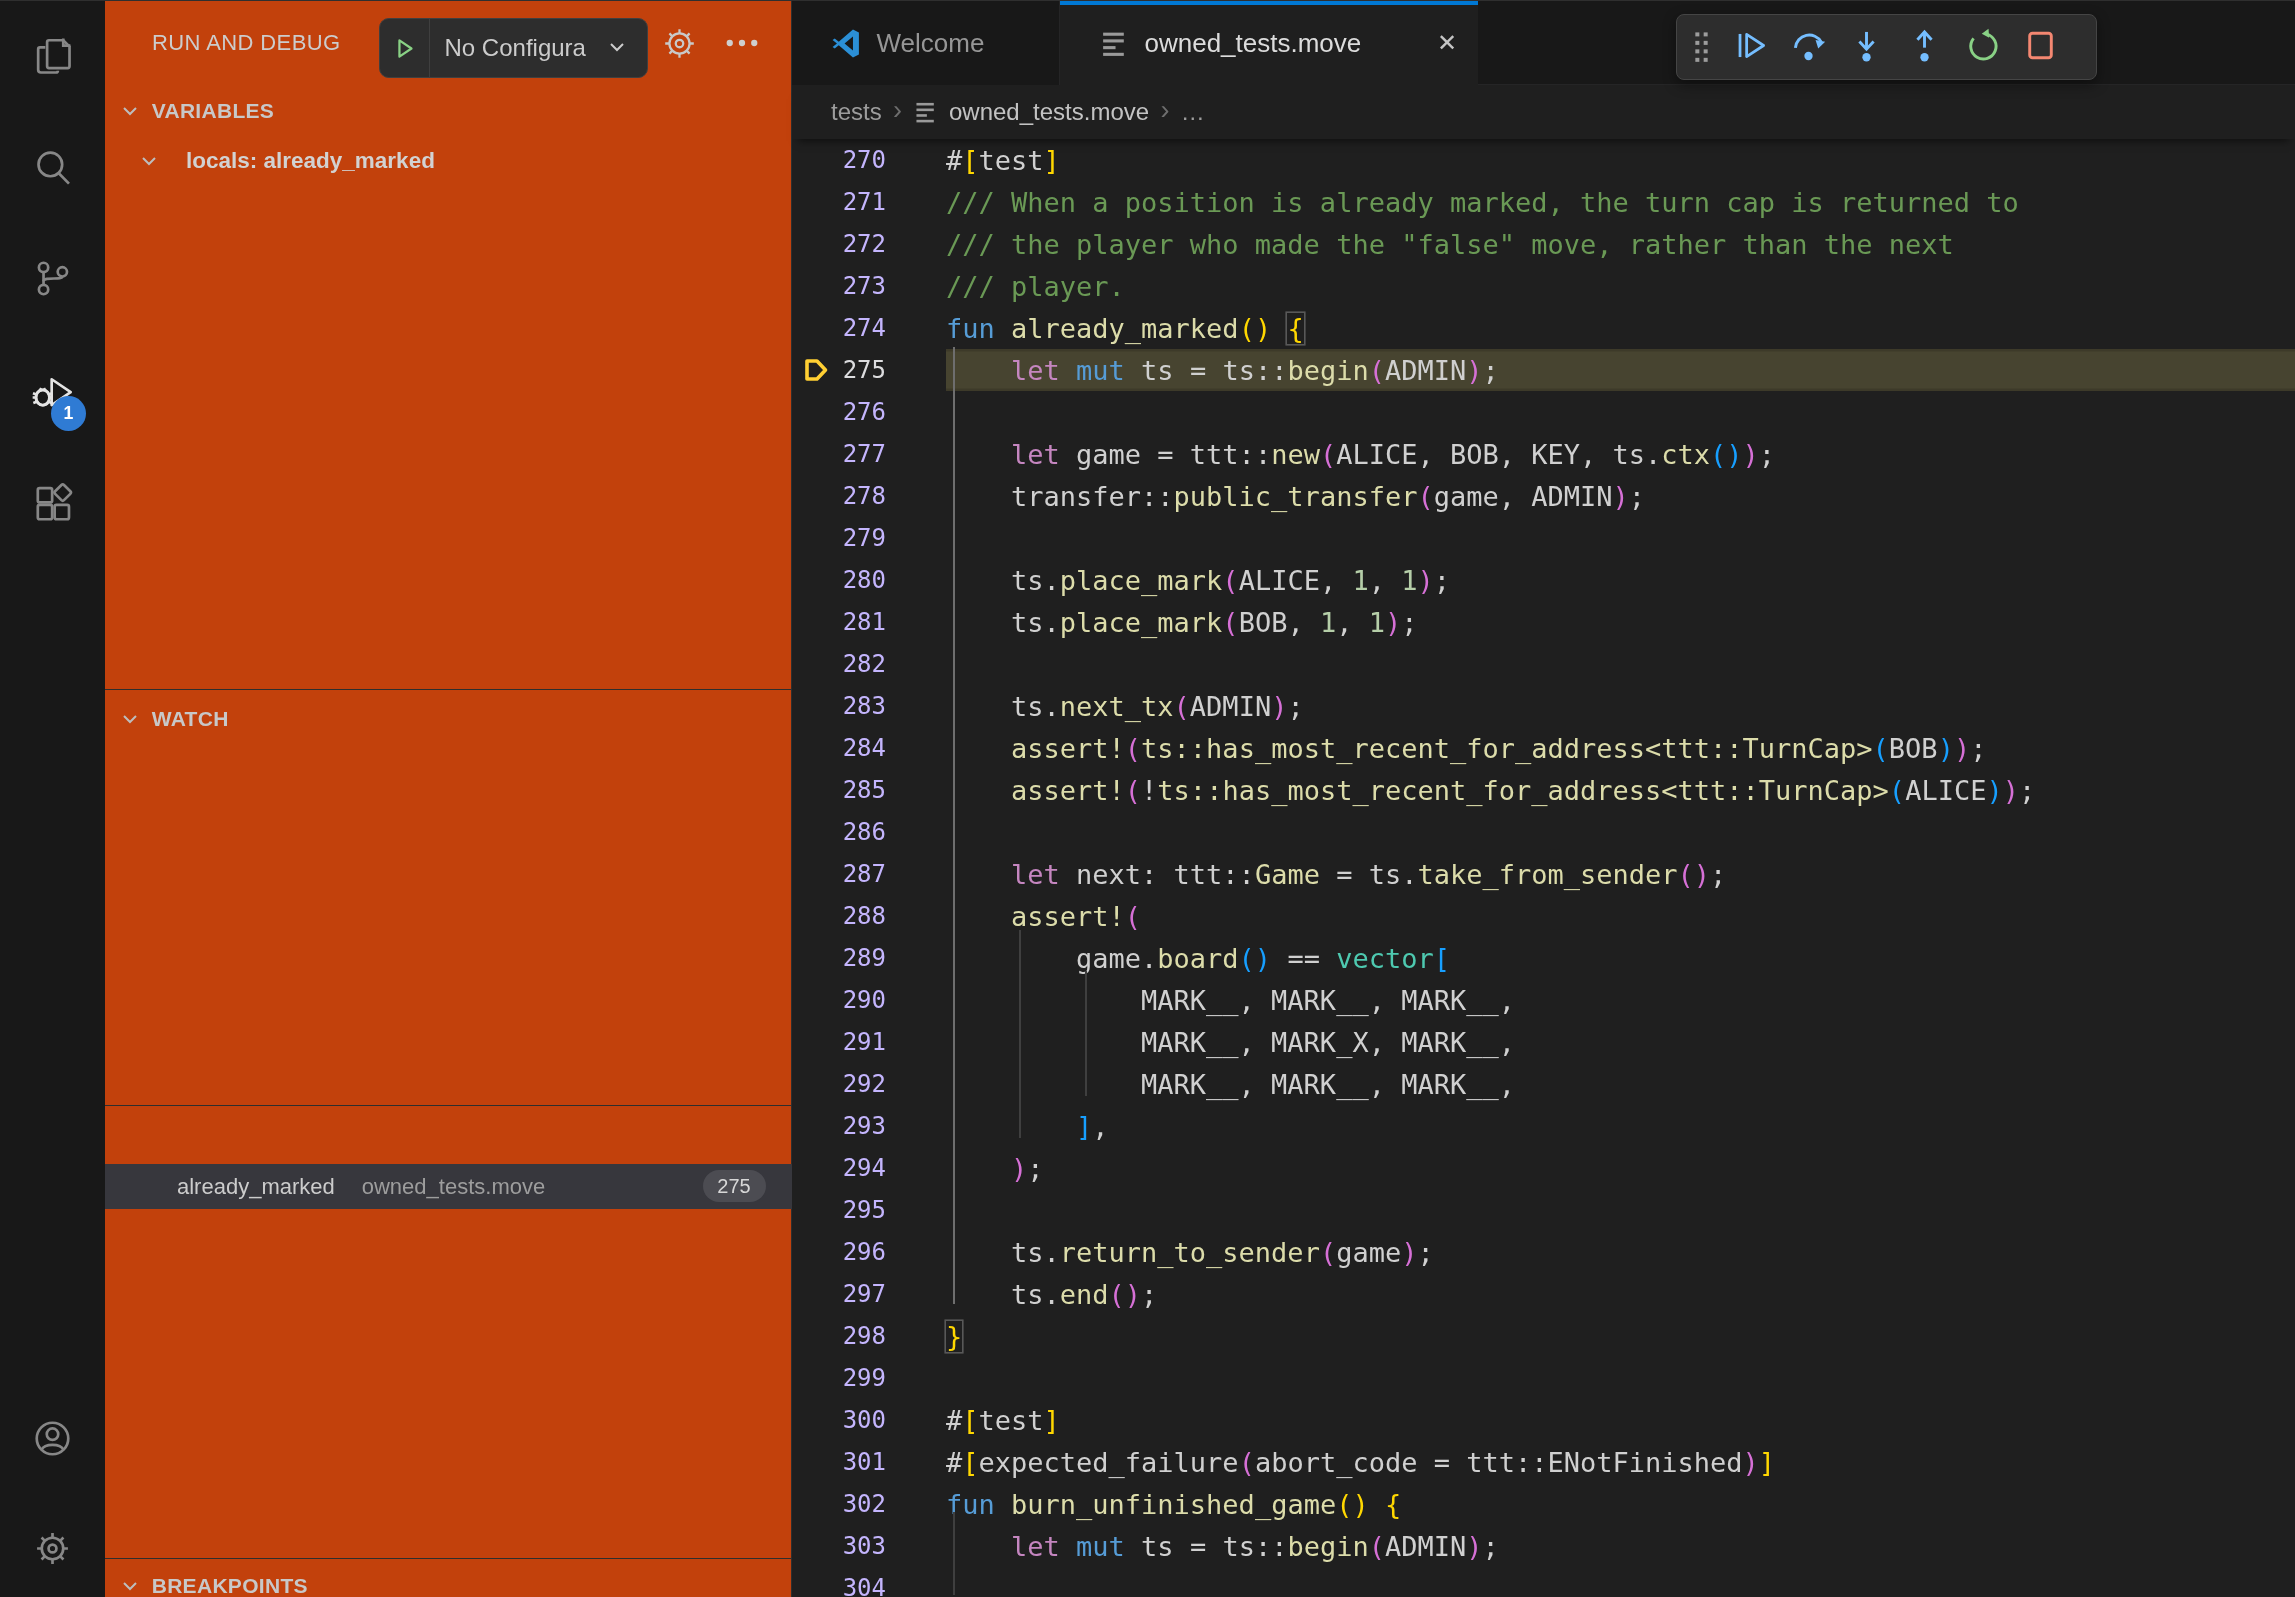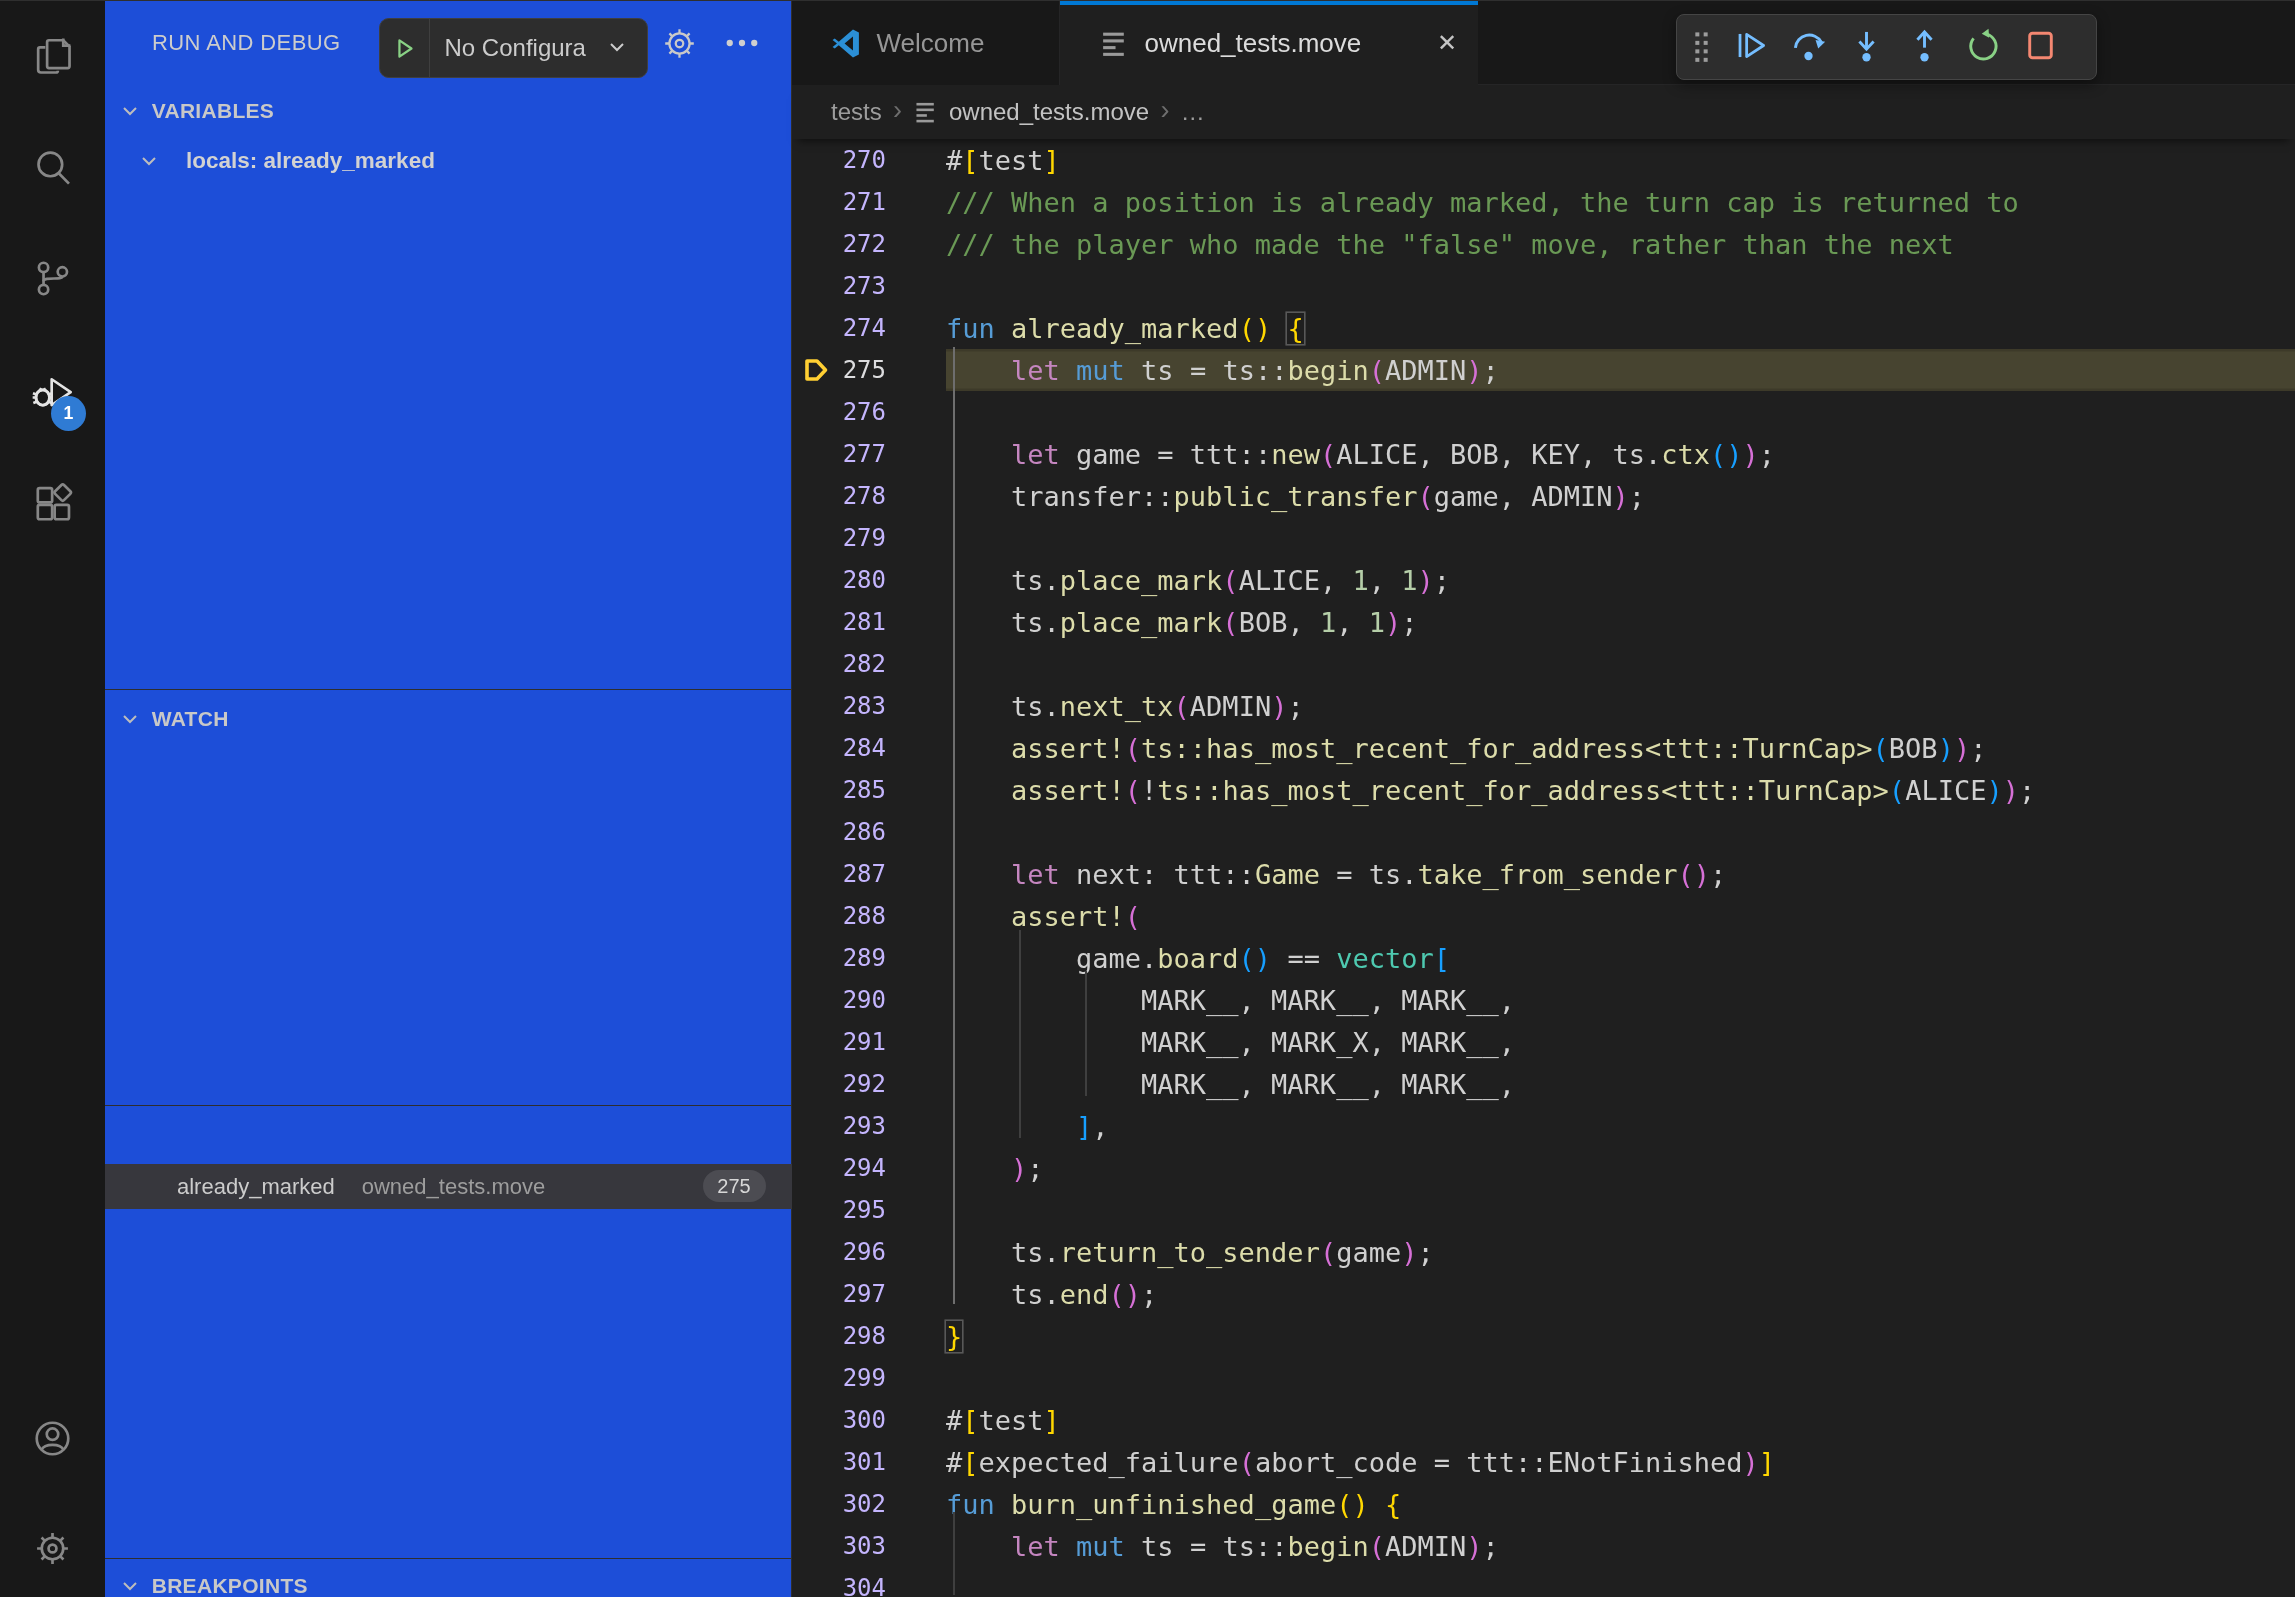--- a/index.html
+++ b/index.html
@@ -6,21 +6,21 @@
   .root{position:relative;width:2295px;height:1597px;background:var(--bg-editor,#1f1f1f);
         font-family:"Liberation Sans",sans-serif;overflow:hidden;border-top:0.8px solid #2f2f2f;box-sizing:border-box;}
   
   .activitybar{position:absolute;left:0;top:0;width:105px;height:1597px;background:#181818;border-right:0.8px solid #2e2e2e;}
   .act-item{position:absolute;left:0;width:105px;height:58px;display:flex;align-items:center;justify-content:center;color:#878787;cursor:pointer;}
   .act-item.active{color:#e4e4e4;}
   .act-item svg{width:43px;height:43px;}
   .act-badge{position:absolute;left:51px;top:31px;width:35px;height:35px;border-radius:50%;background:#2f7bd4;
              color:#fff;font-size:17.7px;font-weight:700;display:flex;align-items:center;justify-content:center;}
   
-  .sidebar{position:absolute;left:105px;top:0;width:687px;height:1597px;background:#1d4ed8;border-right:0.8px solid #2e2e2e;box-sizing:border-box;}
+  .sidebar{position:absolute;left:105px;top:0;width:687px;height:1597px;background:#c2410c;border-right:0.8px solid #2e2e2e;box-sizing:border-box;}
   .sb-title{position:absolute;left:47px;top:0;height:84px;display:flex;align-items:center;
             font-size:22px;font-weight:500;letter-spacing:0.4px;color:#cccccc;}
   .cfg{position:absolute;left:274px;top:17px;width:269px;height:60px;background:#2d2d2d;border:0.8px solid #3f3f3f;
        border-radius:9.7px;display:flex;align-items:center;box-sizing:border-box;cursor:pointer;}
   .cfg-play{width:49px;height:100%;display:flex;align-items:center;justify-content:center;border-right:0.8px solid #3f3f3f;}
   .cfg-play svg{width:27px;height:27px;}
   .cfg-label{margin-left:14.5px;font-size:24px;color:#cccccc;white-space:nowrap;overflow:hidden;width:159px;}
   .cfg-chev{margin-left:1.6px;color:#cccccc;}
   .cfg-chev svg{width:24px;height:24px;}
   .sb-gear{position:absolute;left:555px;top:0;height:84px;display:flex;align-items:center;color:#c9c9c9;cursor:pointer;}
@@ -338,20 +338,21 @@
               <span class="gmark"></span>
               <span class="gnum">272</span>
             </div>
             <div class="ccontent"><span class="c-g">/// the player who made the "false" move, rather than the next</span></div>
           </div>
           <div class="cline">
             <div class="gutter">
               <span class="gmark"></span>
               <span class="gnum">273</span>
             </div>
+            <div class="ccontent"><span class="c-g">/// player.</span></div>
           </div>
           <div class="cline">
             <div class="gutter">
               <span class="gmark"></span>
               <span class="gnum">274</span>
             </div>
             <div class="ccontent"><span class="c-b">fun</span><span class="c-w"> </span><span class="c-kh">already_marked</span><span class="c-y">()</span><span class="c-w"> </span><span class="c-y cbox">{</span></div>
           </div>
           <div class="cline hl">
             <div class="gutter">

